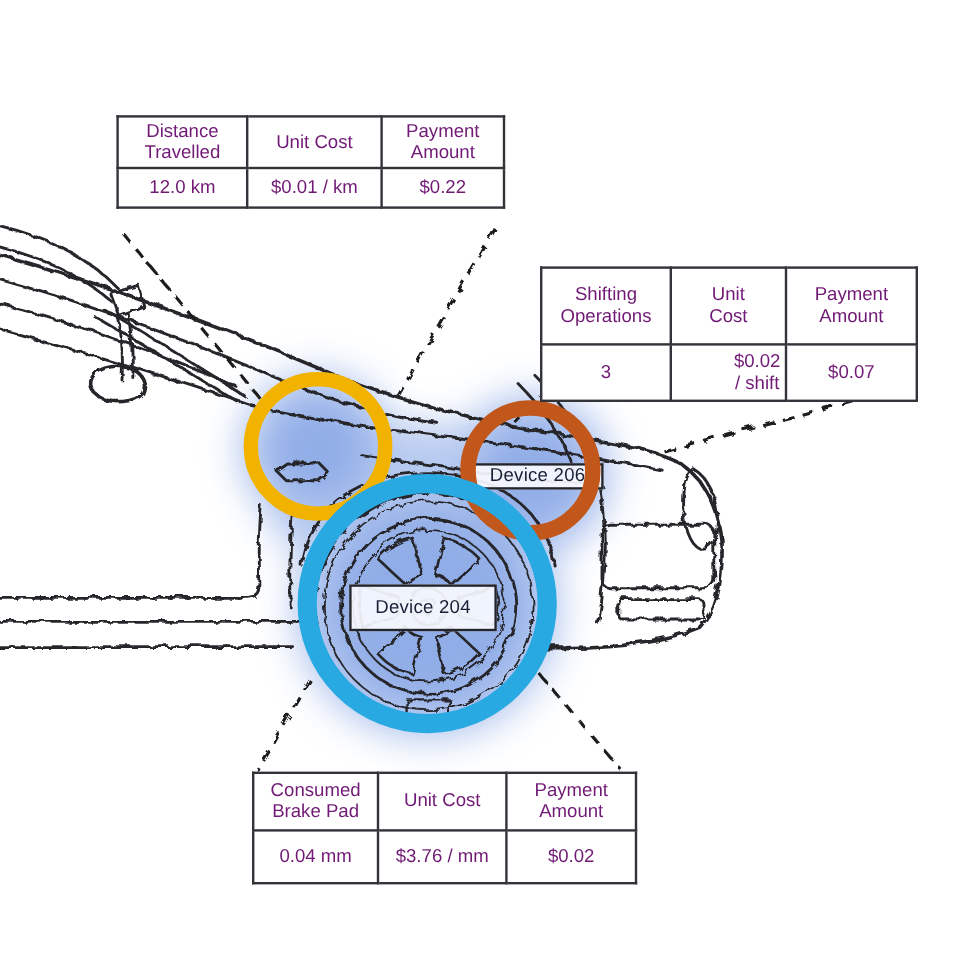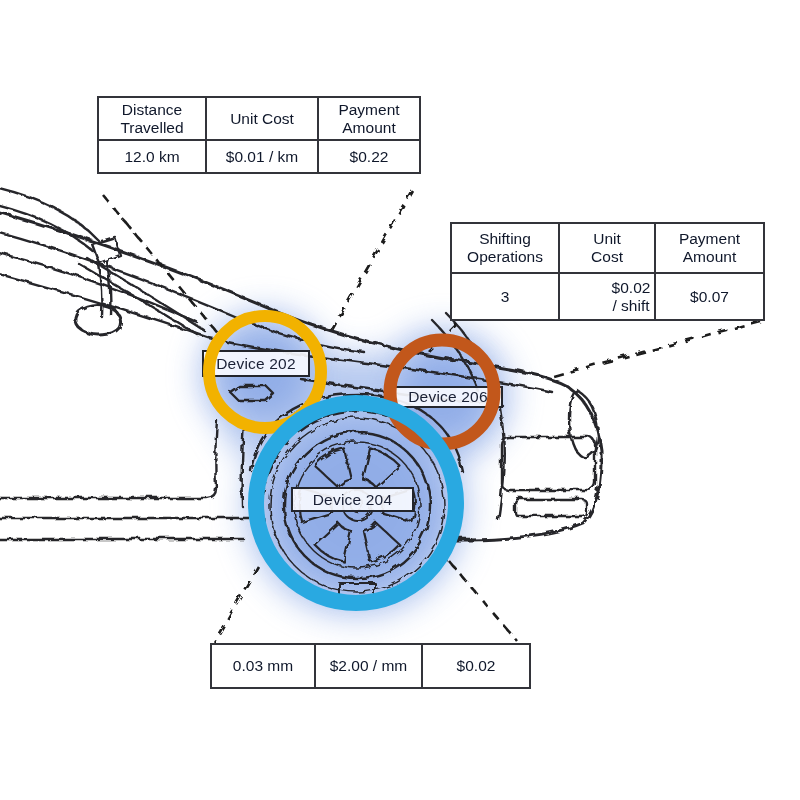--- a/index.html
+++ b/index.html
@@ -4,31 +4,31 @@
 <style>
   html,body{margin:0;padding:0;background:#fff;}
   .stage{position:relative;width:800px;height:800px;background:#ffffff;overflow:hidden;
          font-family:"Liberation Sans",sans-serif;color:#1d1f26;}
   .stage svg{position:absolute;left:0;top:0;}
   .layer-base{z-index:1;}
   .device-label{position:absolute;z-index:3;display:flex;align-items:center;justify-content:center;
     background:rgba(248,250,255,0.92);border:2px solid #23252c;color:#1a2035;
     font-size:15.5px;letter-spacing:.2px;box-sizing:border-box;}
   #d202{left:202px;top:350px;width:108px;height:27px;}
-  #d204{left:291px;top:487px;width:123px;height:25px;align-items:center;}
+  #d204{left:291px;top:487px;width:123px;height:39px;align-items:center;}
   #d206{left:393px;top:386px;width:110px;height:22px;}
   .layer-rings{z-index:4;pointer-events:none;}
   .ptable{position:absolute;z-index:5;border-collapse:collapse;background:#ffffff;
-    table-layout:fixed;font-size:15.5px;line-height:1.15;color:#0f172a;}
+    table-layout:fixed;font-size:15.5px;line-height:1.15;color:#701a75;}
   .ptable td{border:2px solid #33343a;text-align:center;vertical-align:middle;padding:2px 3px;
     overflow:hidden;}
   .t1{left:97px;top:96px;width:322px;}
   .t1 tr.h{height:43px}.t1 tr.v{height:33px}
   .t2{left:450px;top:222px;width:313px;}
-  .t2 tr.h{height:50px}.t2 tr.v{height:47px}
+  .t2 tr.h{height:64px}.t2 tr.v{height:47px}
   .t3{left:210px;top:643px;width:319px;}
   .t3 tr.h{height:48px}.t3 tr.v{height:44px}
   .narrow-46 span{display:inline-block;max-width:46px;}
   .narrow-62 span{display:inline-block;max-width:62px;margin-left:48px;}
 </style>
 </head>
 <body>
 
 <div class="stage">
 
@@ -105,23 +105,20 @@
     <g stroke="#1c1c1c" stroke-width="2.6" stroke-dasharray="10 7" filter="url(#rough)">
       <path d="M101,193 L224,341"></path>
       <path d="M411,189 L331,329"></path>
       <path d="M455,322 L427,350"></path>
       <path d="M759,320 L548,376"></path>
       <path d="M257,565 L213,641"></path>
       <path d="M448,560 L516,640"></path>
     </g>
   </svg>
 
-  <div class="device-label" id="d202">
-    <span>Device 202</span>
-  </div>
   <div class="device-label" id="d204">
     <span>Device 204</span>
   </div>
   <div class="device-label" id="d206">
     <span>Device 206</span>
   </div>
 
   <svg class="layer-rings" width="800" height="800" viewBox="0 0 800 800">
     <circle cx="265" cy="372" r="56" fill="none" stroke-width="12" stroke="#F2B200"></circle>
     <circle cx="442" cy="392" r="52" fill="none" stroke-width="13" stroke="#C2571B"></circle>
@@ -168,21 +165,26 @@
   </tbody>
     </table>
 
   <table class="ptable t3">
     <colgroup>
         <col style="width:104px">
         <col style="width:107px">
         <col style="width:108px">
       </colgroup>
     <tbody>
+        <tr class="h">
+      <td><span>Consumed Brake Pad</span></td>
+      <td><span>Unit Cost</span></td>
+      <td><span>Payment Amount</span></td>
+    </tr>
     <tr class="v">
-      <td><span>0.03 mm</span></td>
-      <td><span>$2.00 / mm</span></td>
+      <td><span>0.04 mm</span></td>
+      <td><span>$3.76 / mm</span></td>
       <td><span>$0.02</span></td>
     </tr>
   </tbody>
     </table>
 
 </div>
 
 </body></html>

